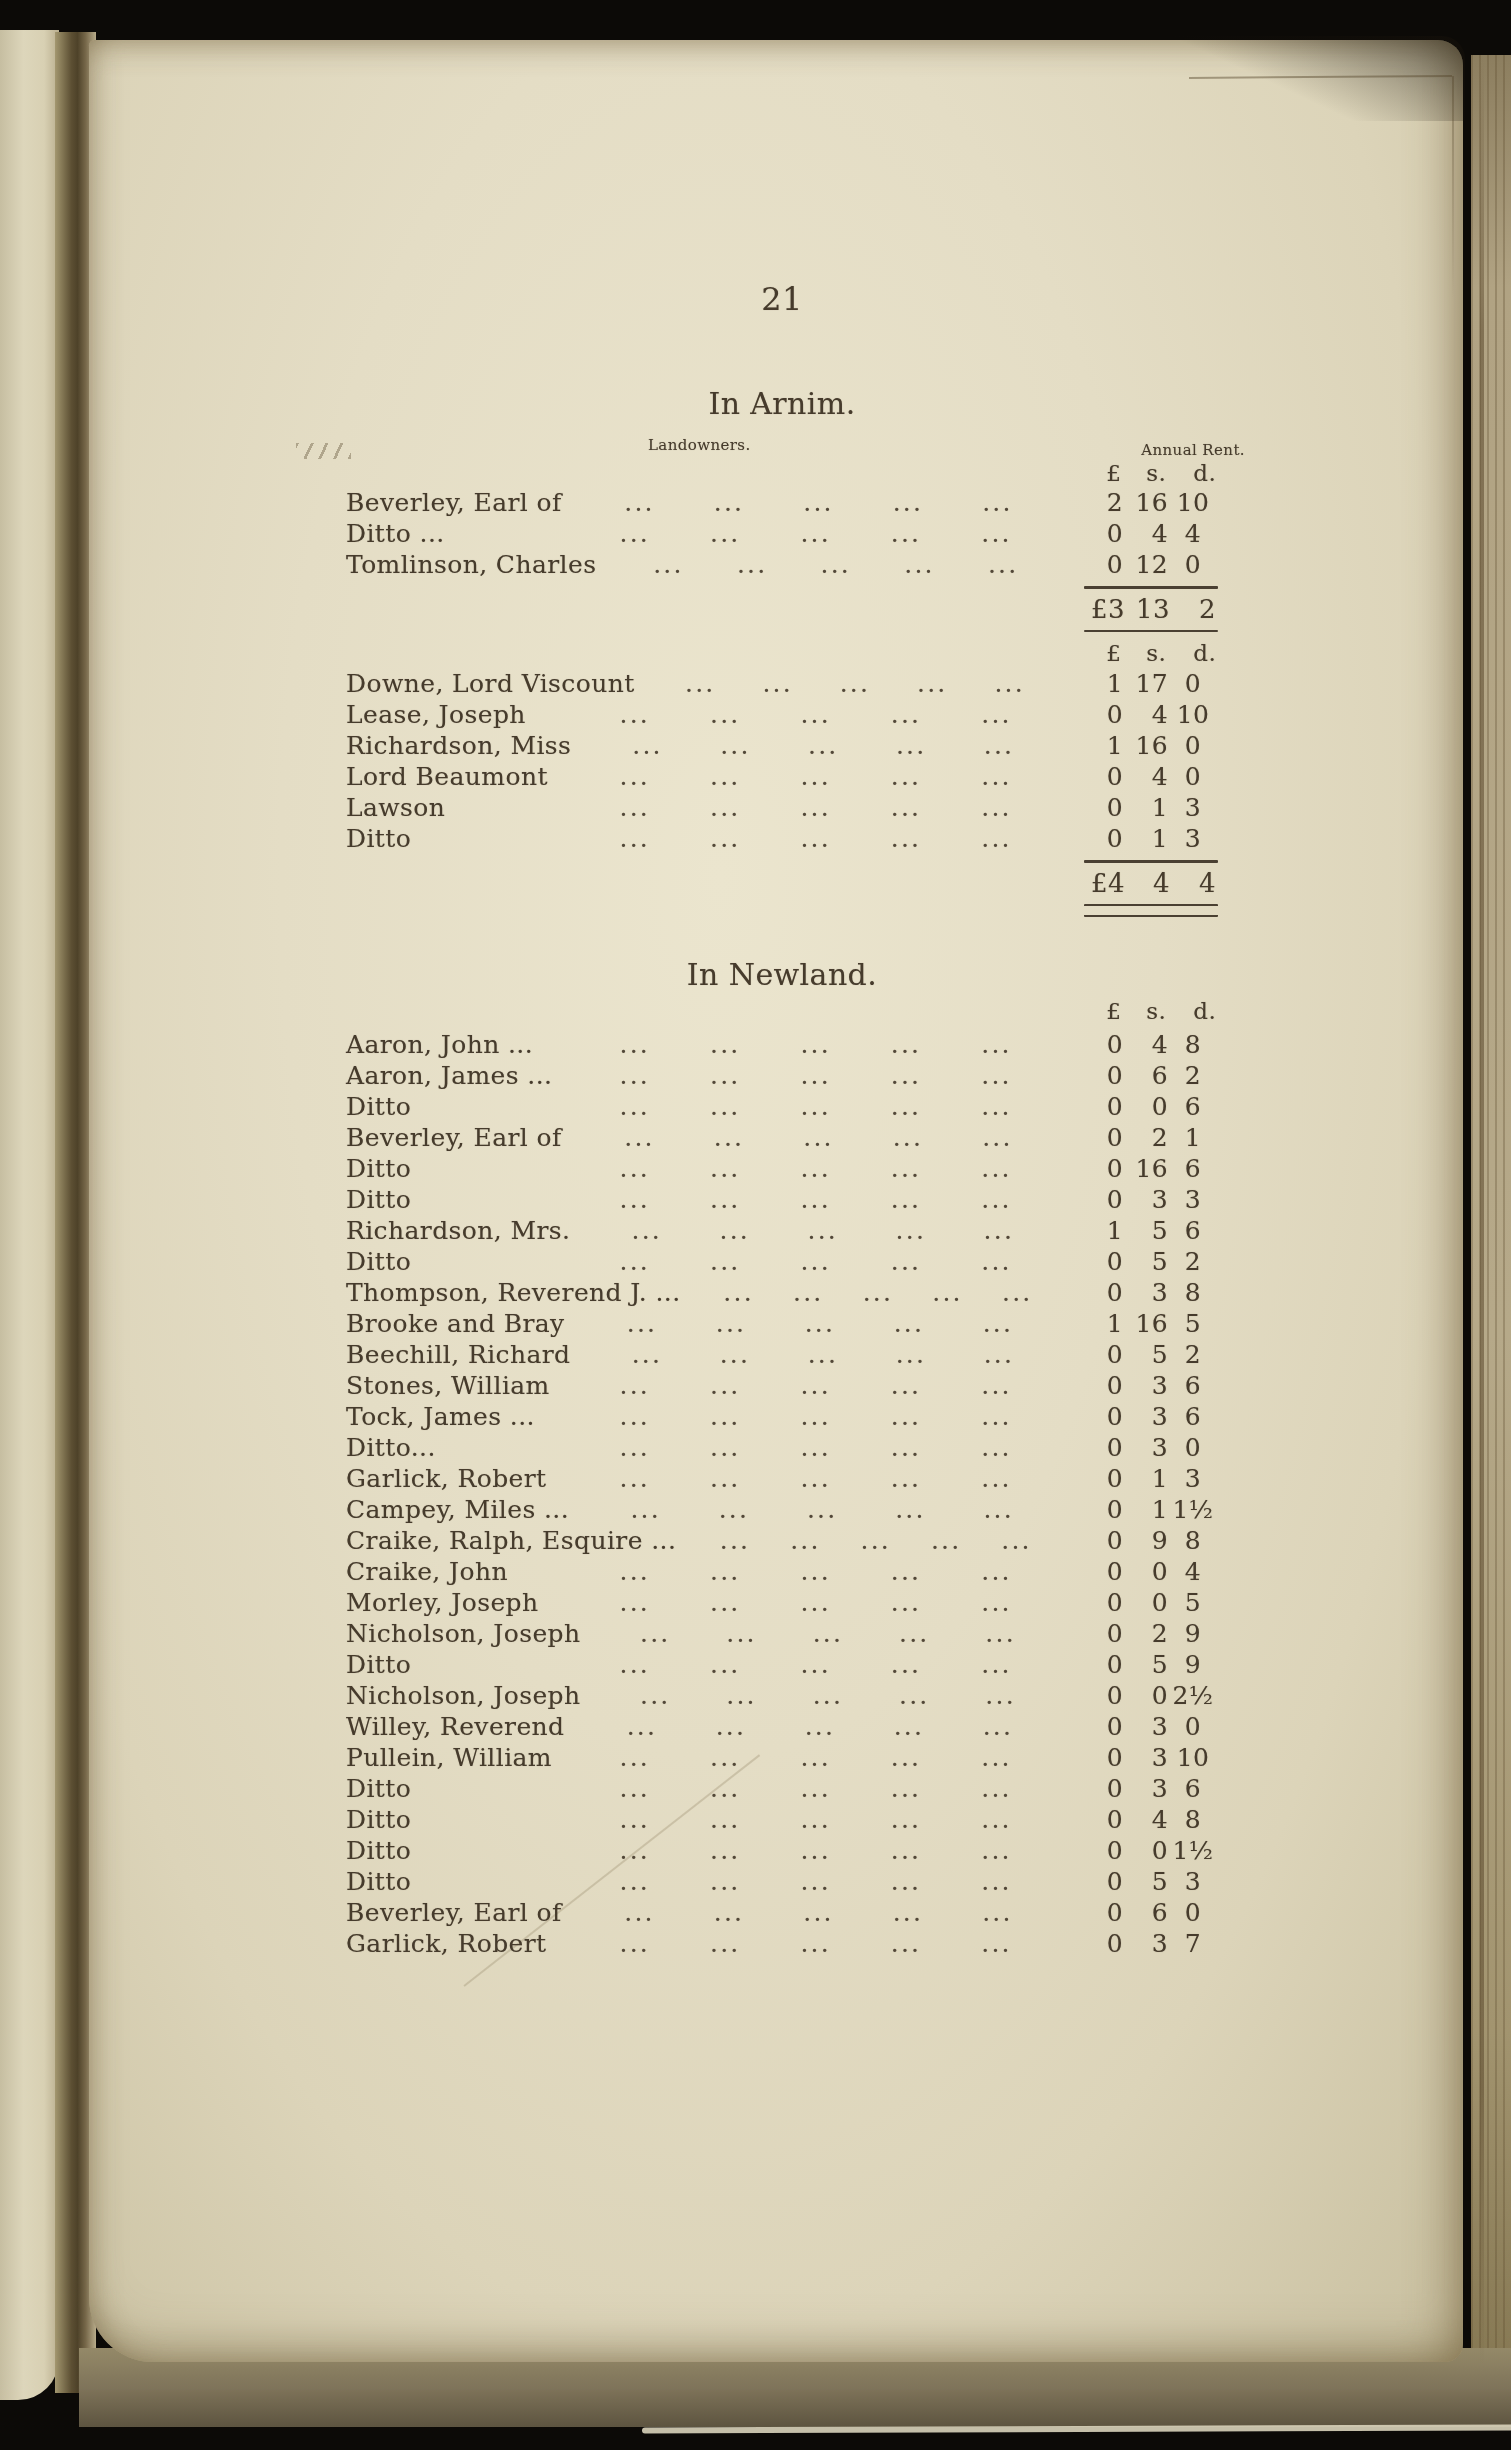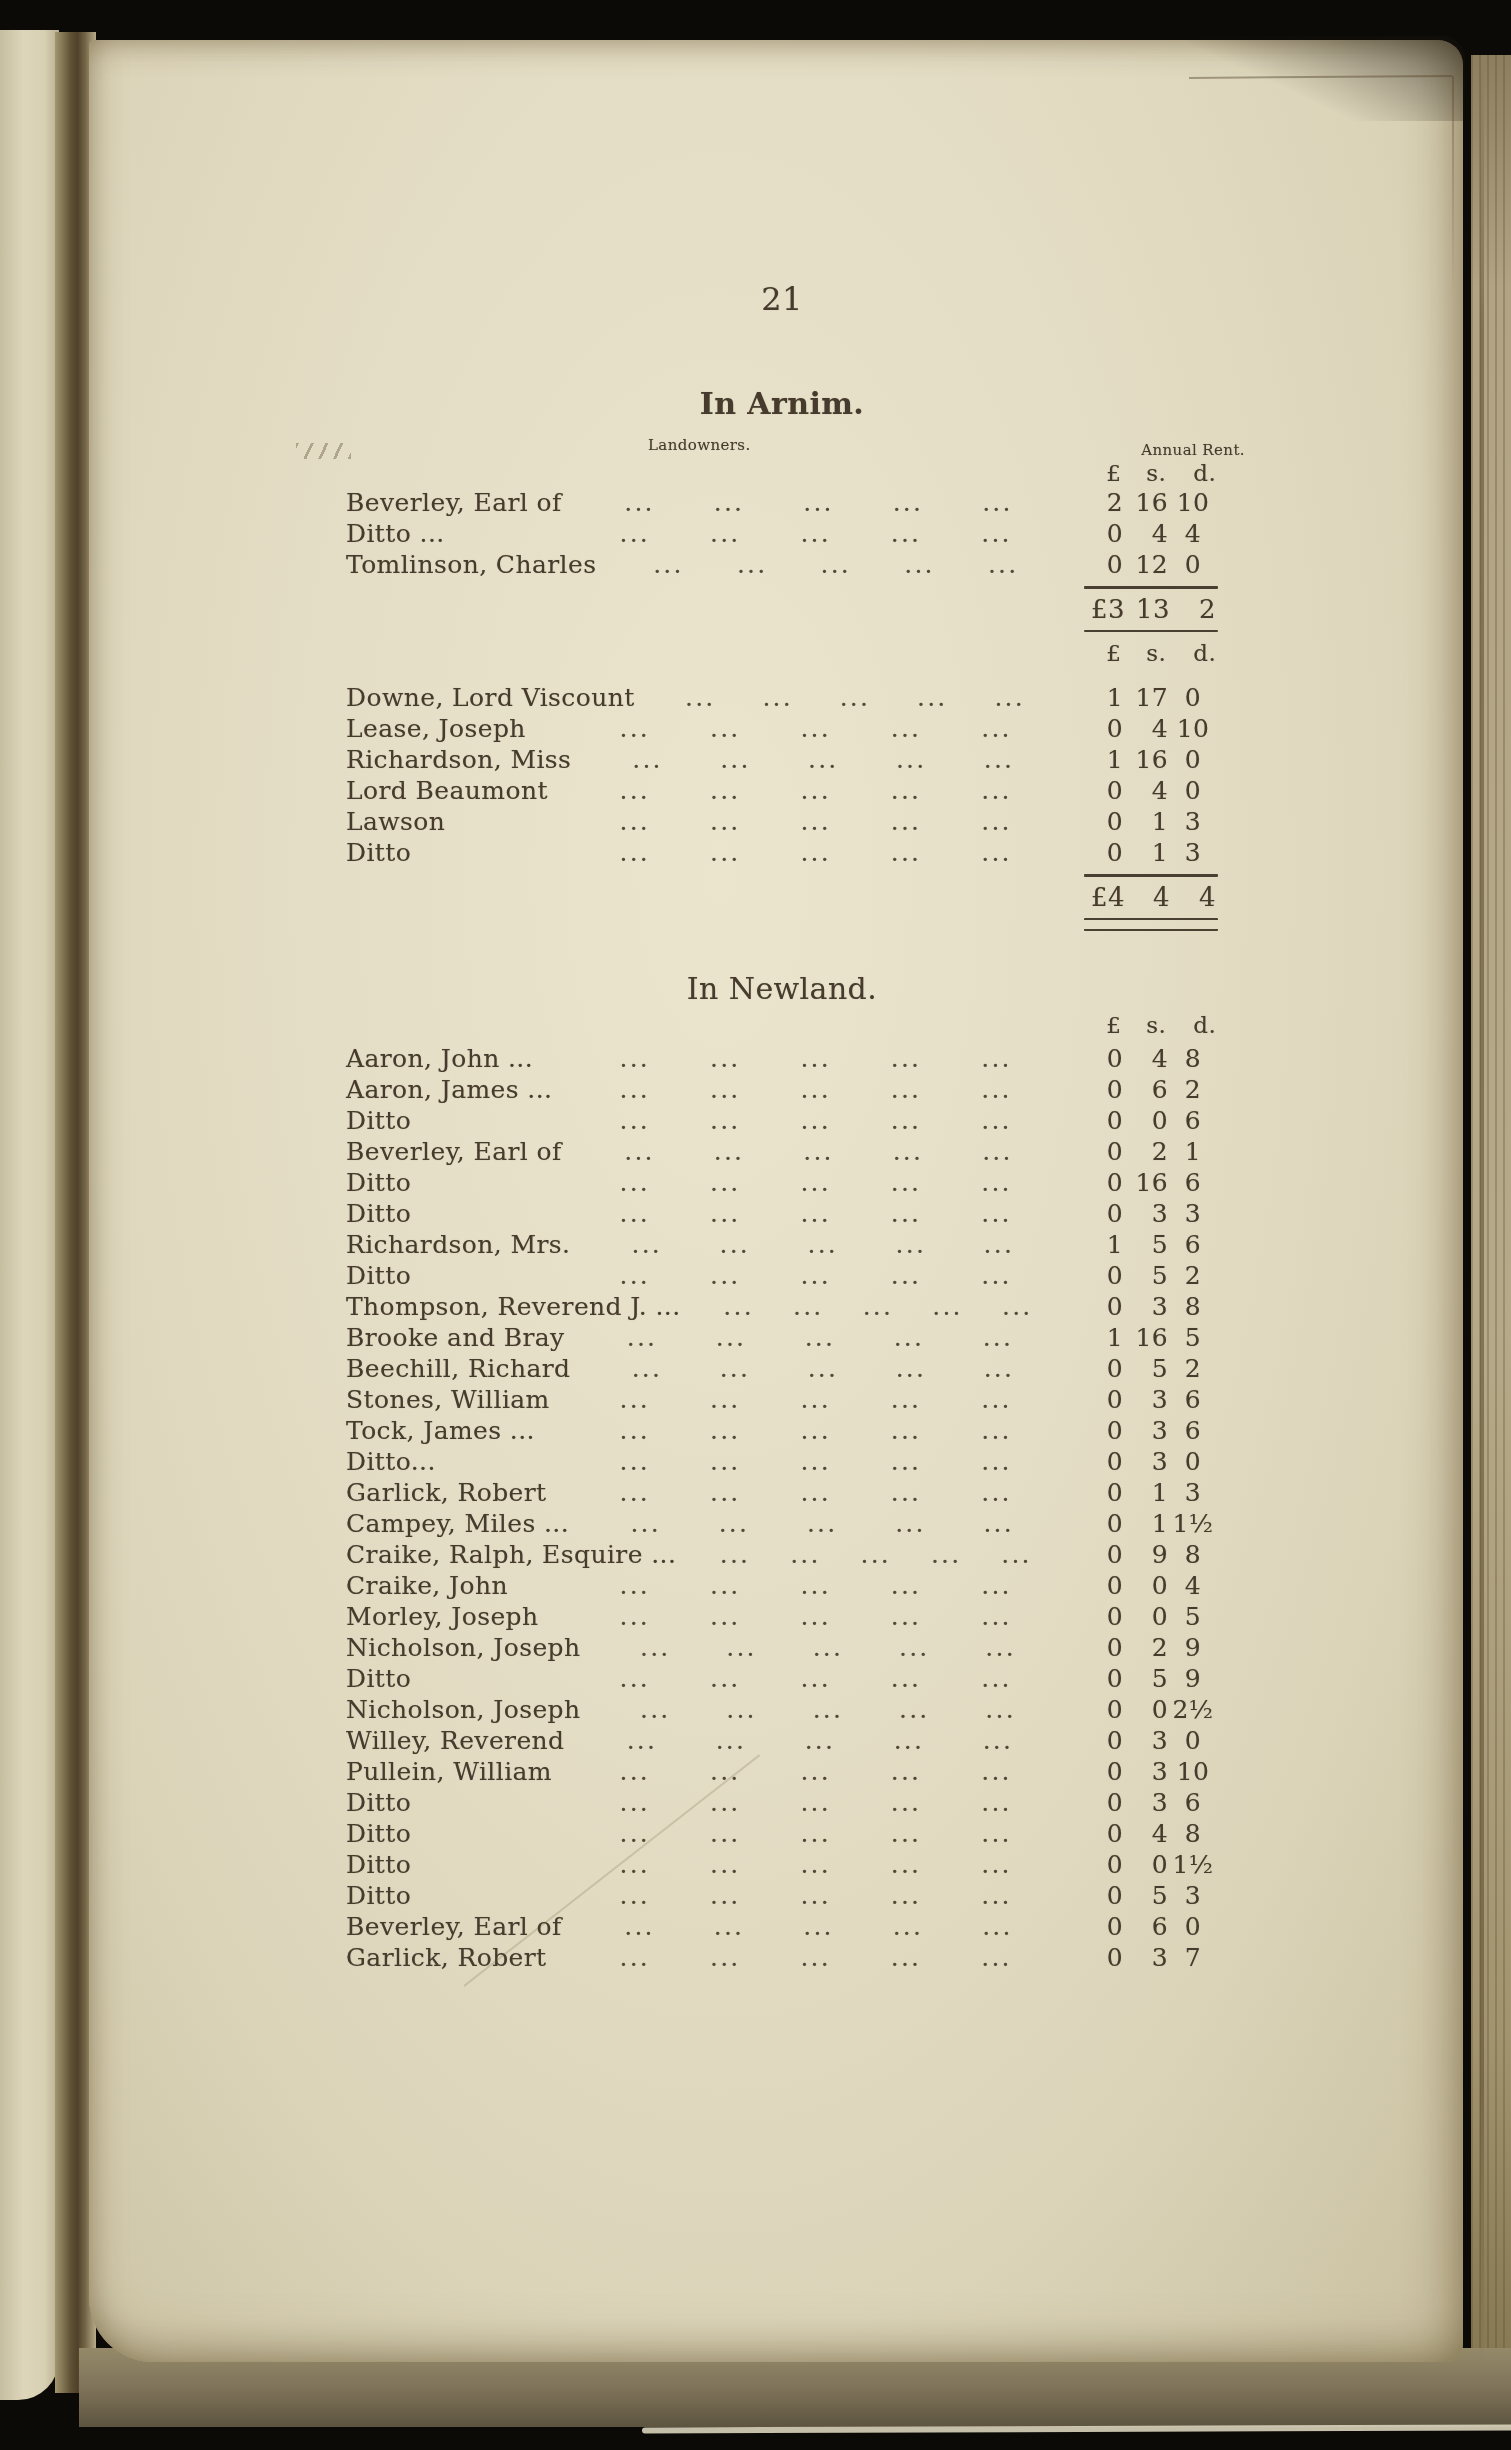--- a/index.html
+++ b/index.html
@@ -70,35 +70,35 @@
     background:#d9d3bb; opacity:.9; border-radius:3.6px; transform:rotate(-.2deg);
   }
   
   .content {
     position:absolute; left:257px; top:0; width:872px;
     font-size:25px; line-height:31px; letter-spacing:0.4px;
     text-shadow:0 0 0.9px rgba(70,59,44,.35);
   }
   .page-number { margin-top:243px; text-align:center; font-size:32px; line-height:32px; }
   .s-title { text-align:center; font-size:30px; line-height:35px; font-weight:normal; margin:0; }
-  .sec0 .s-title { margin-top:71px;font-weight:bold; }
+  .sec0 .s-title { margin-top:71px; }
   .sec1 .s-title { margin-top:22px; }
   .sec2 .s-title { margin-top:40px; }
   .cols-row { position:relative; height:27px; margin-top:9px; font-size:15px; }
   .col-landowners { position:absolute; left:302px; top:0; }
   .col-rent { position:absolute; right:-27px; top:5.4px; }
   .cur-row { display:flex; justify-content:flex-end; height:27px; font-size:23px; line-height:27px; }
   .sec0 .cur-row { margin-top:2.7px; }
   .sec1 .cur-row { margin-top:8px; }
   .sec2 .cur-row { margin-top:6.2px; }
   .cur-l { width:37px; text-align:right; }
   .cur-s { width:45px; text-align:right; }
   .cur-d { width:50px; text-align:right; padding-right:1.8px; }
   .rows { margin-top:0; }
-  .sec1 .rows { margin-top:15px; }
+  .sec1 .rows { margin-top:1px; }
   .sec2 .rows { margin-top:3.6px; }
   .row { display:flex; align-items:baseline; height:31px; white-space:nowrap; }
   .name { min-width:210px; }
   .leaders { flex:1; display:flex; justify-content:space-evenly; padding:0 14.3px 0 3.6px; overflow:hidden; }
   .dots { letter-spacing:2.2px; opacity:.92; }
   .amounts { display:flex; }
   .amt-l { width:37px; text-align:right; }
   .amt-s { width:45px; text-align:right; }
   .amt-d { width:50px; text-align:center; }
   .total-block { margin-left:auto; width:134px; margin-top:4.5px; }

